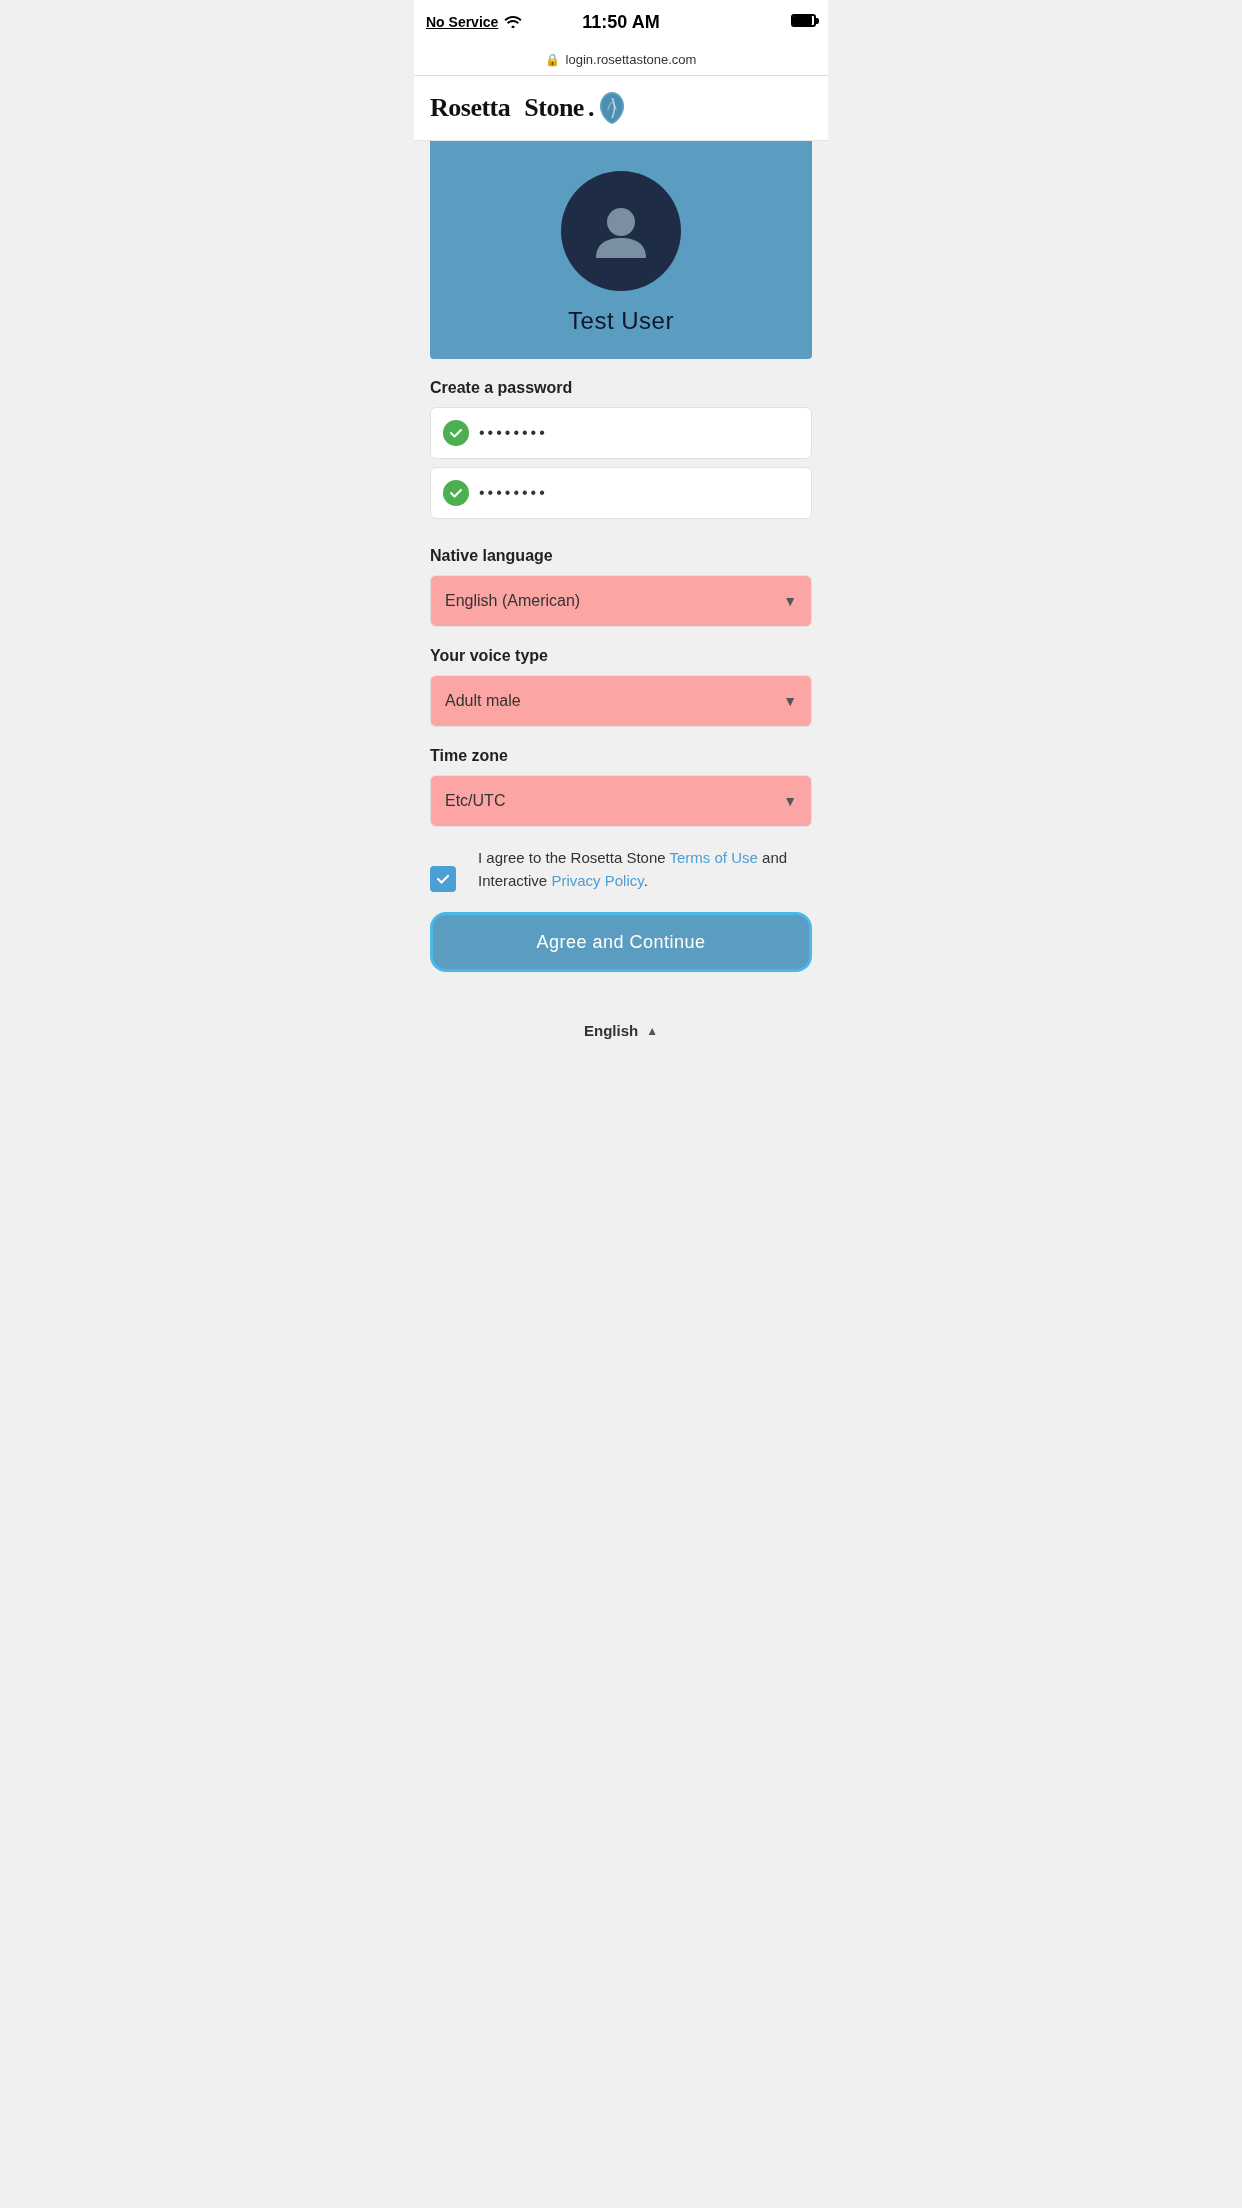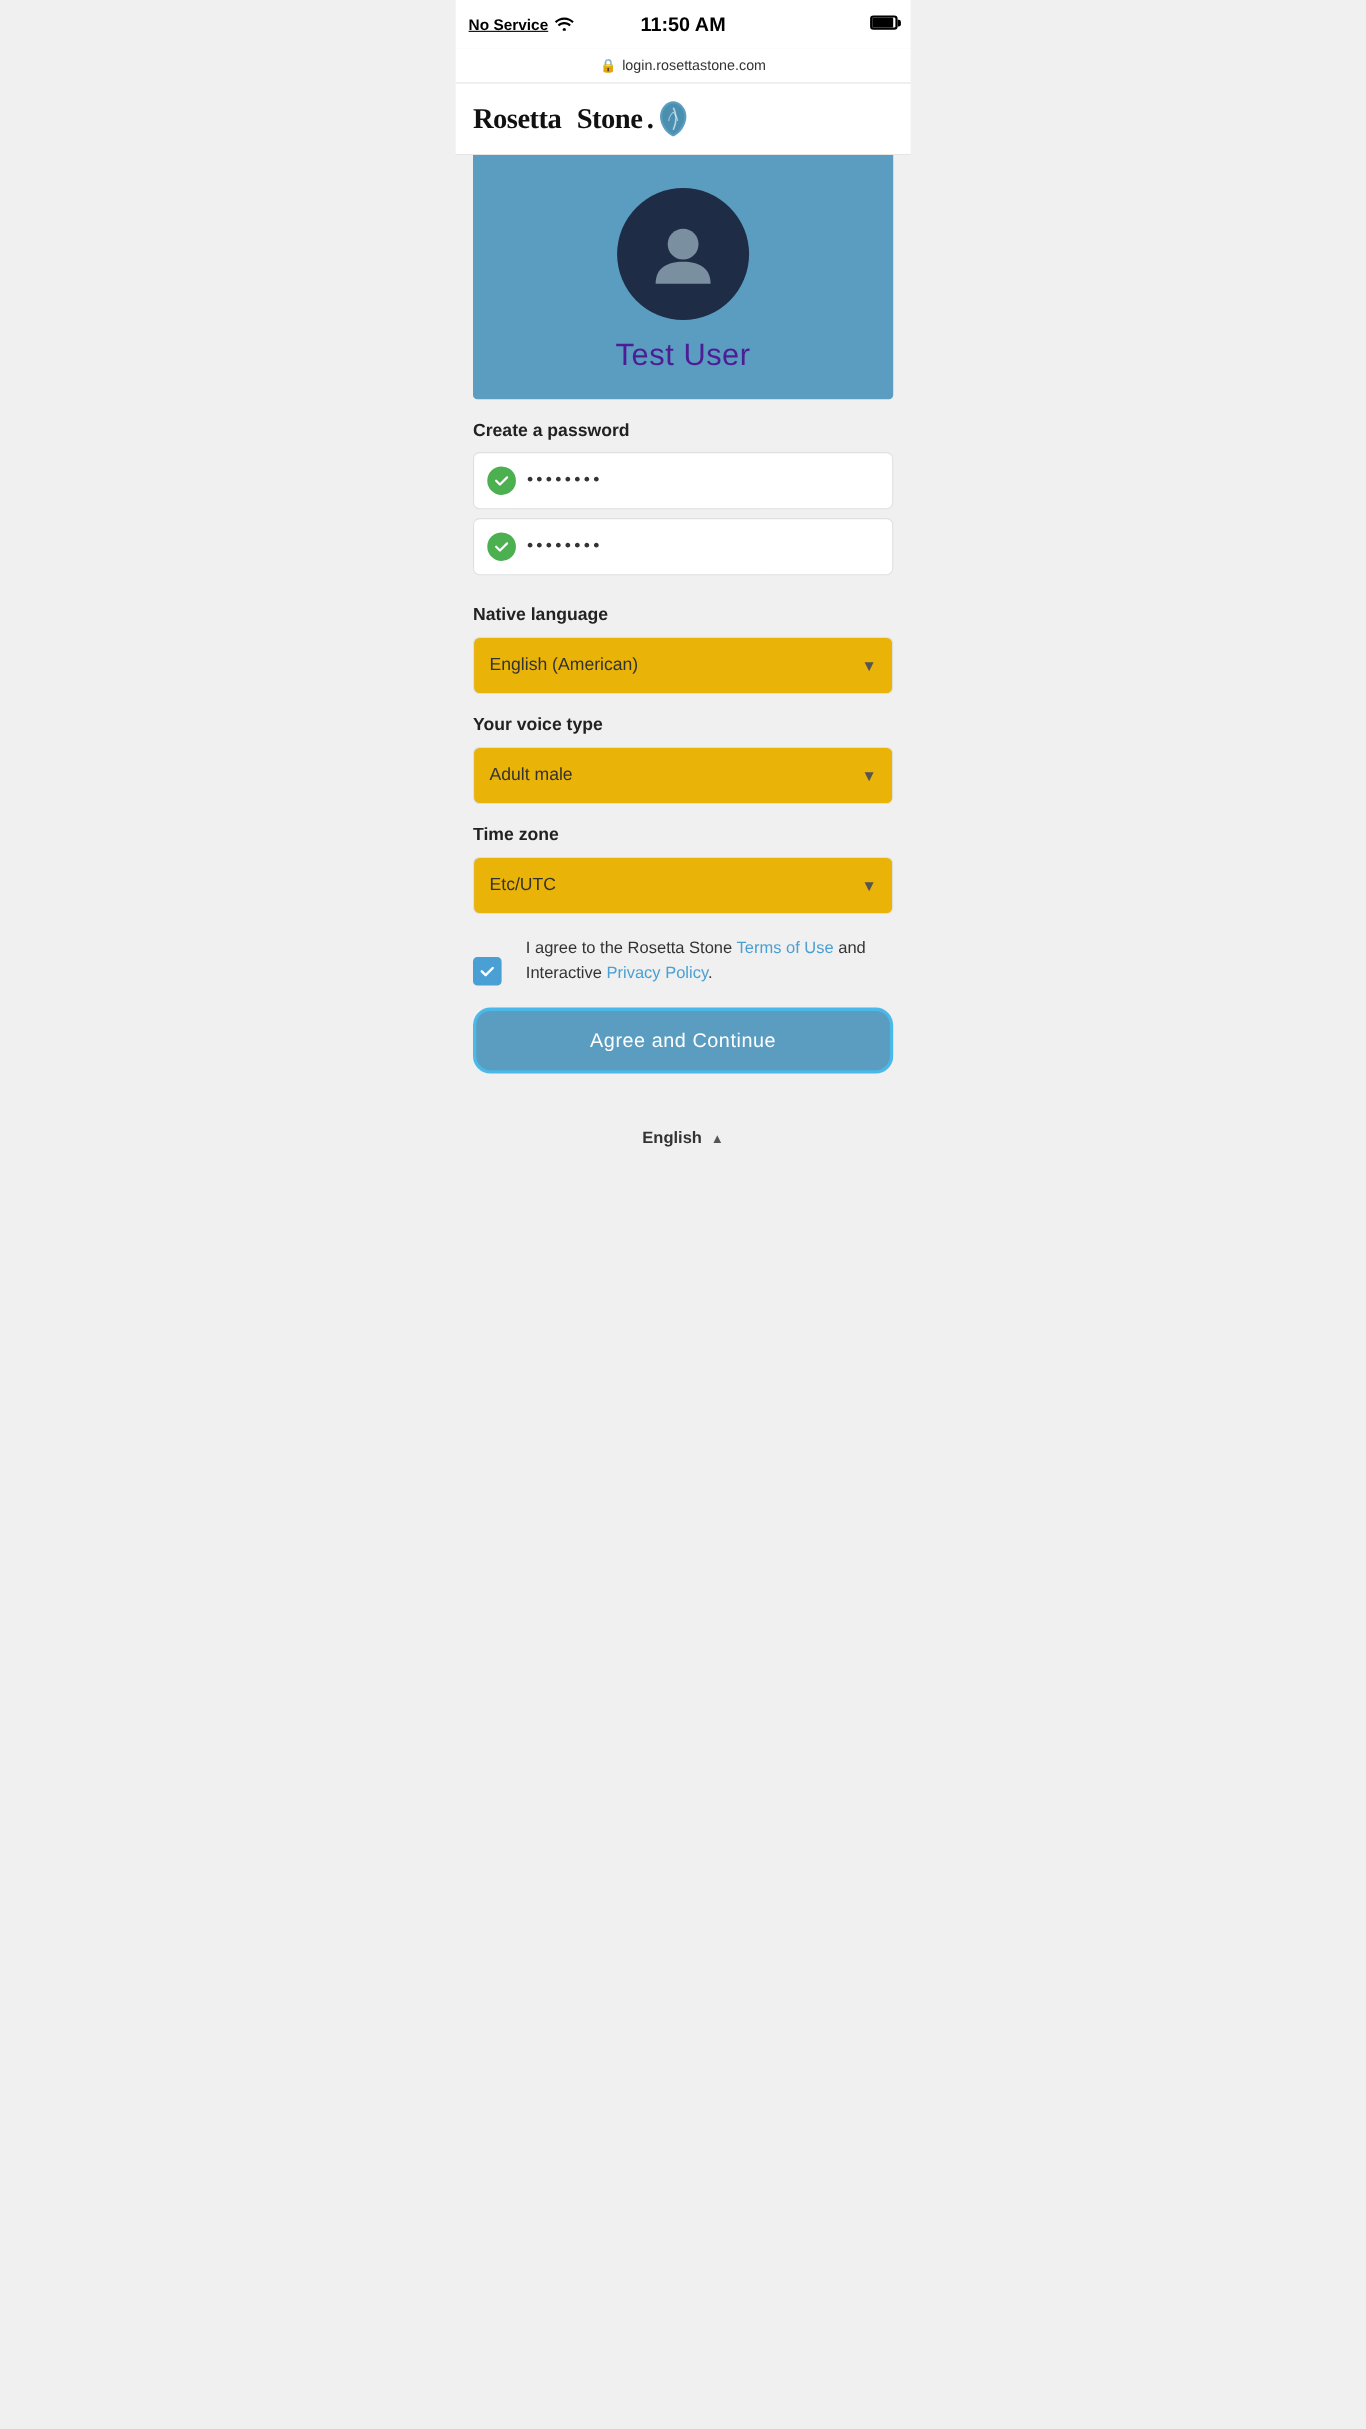--- a/index.html
+++ b/index.html
@@ -128,22 +128,22 @@
       width: 120px;
       height: 120px;
       border-radius: 50%;
       background: #1e2d45;
       display: flex;
       align-items: center;
       justify-content: center;
       margin-bottom: 16px;
     }
     .username {
-      color: #4c1d95;
-      font-size: 28px;
+      color: #0f172a;
+      font-size: 24px;
       font-weight: 300;
       letter-spacing: 0.5px;
     }
 
     
     .form-section {
       padding: 20px 16px 0;
     }
     .section-label {
       font-size: 16px;
@@ -176,21 +176,21 @@
       width: 14px;
       height: 14px;
     }
     .password-dots {
       font-size: 12px;
       color: #333;
       letter-spacing: 3px;
       font-size: 16px;
     }
     .select-row {
-      background: #eab308;
+      background: #fca5a5;
       border-radius: 6px;
       display: flex;
       align-items: center;
       justify-content: space-between;
       padding: 16px 14px;
       height: 52px;
       border: 1px solid #e0e0e0;
     }
     .select-value {
       font-size: 16px;

